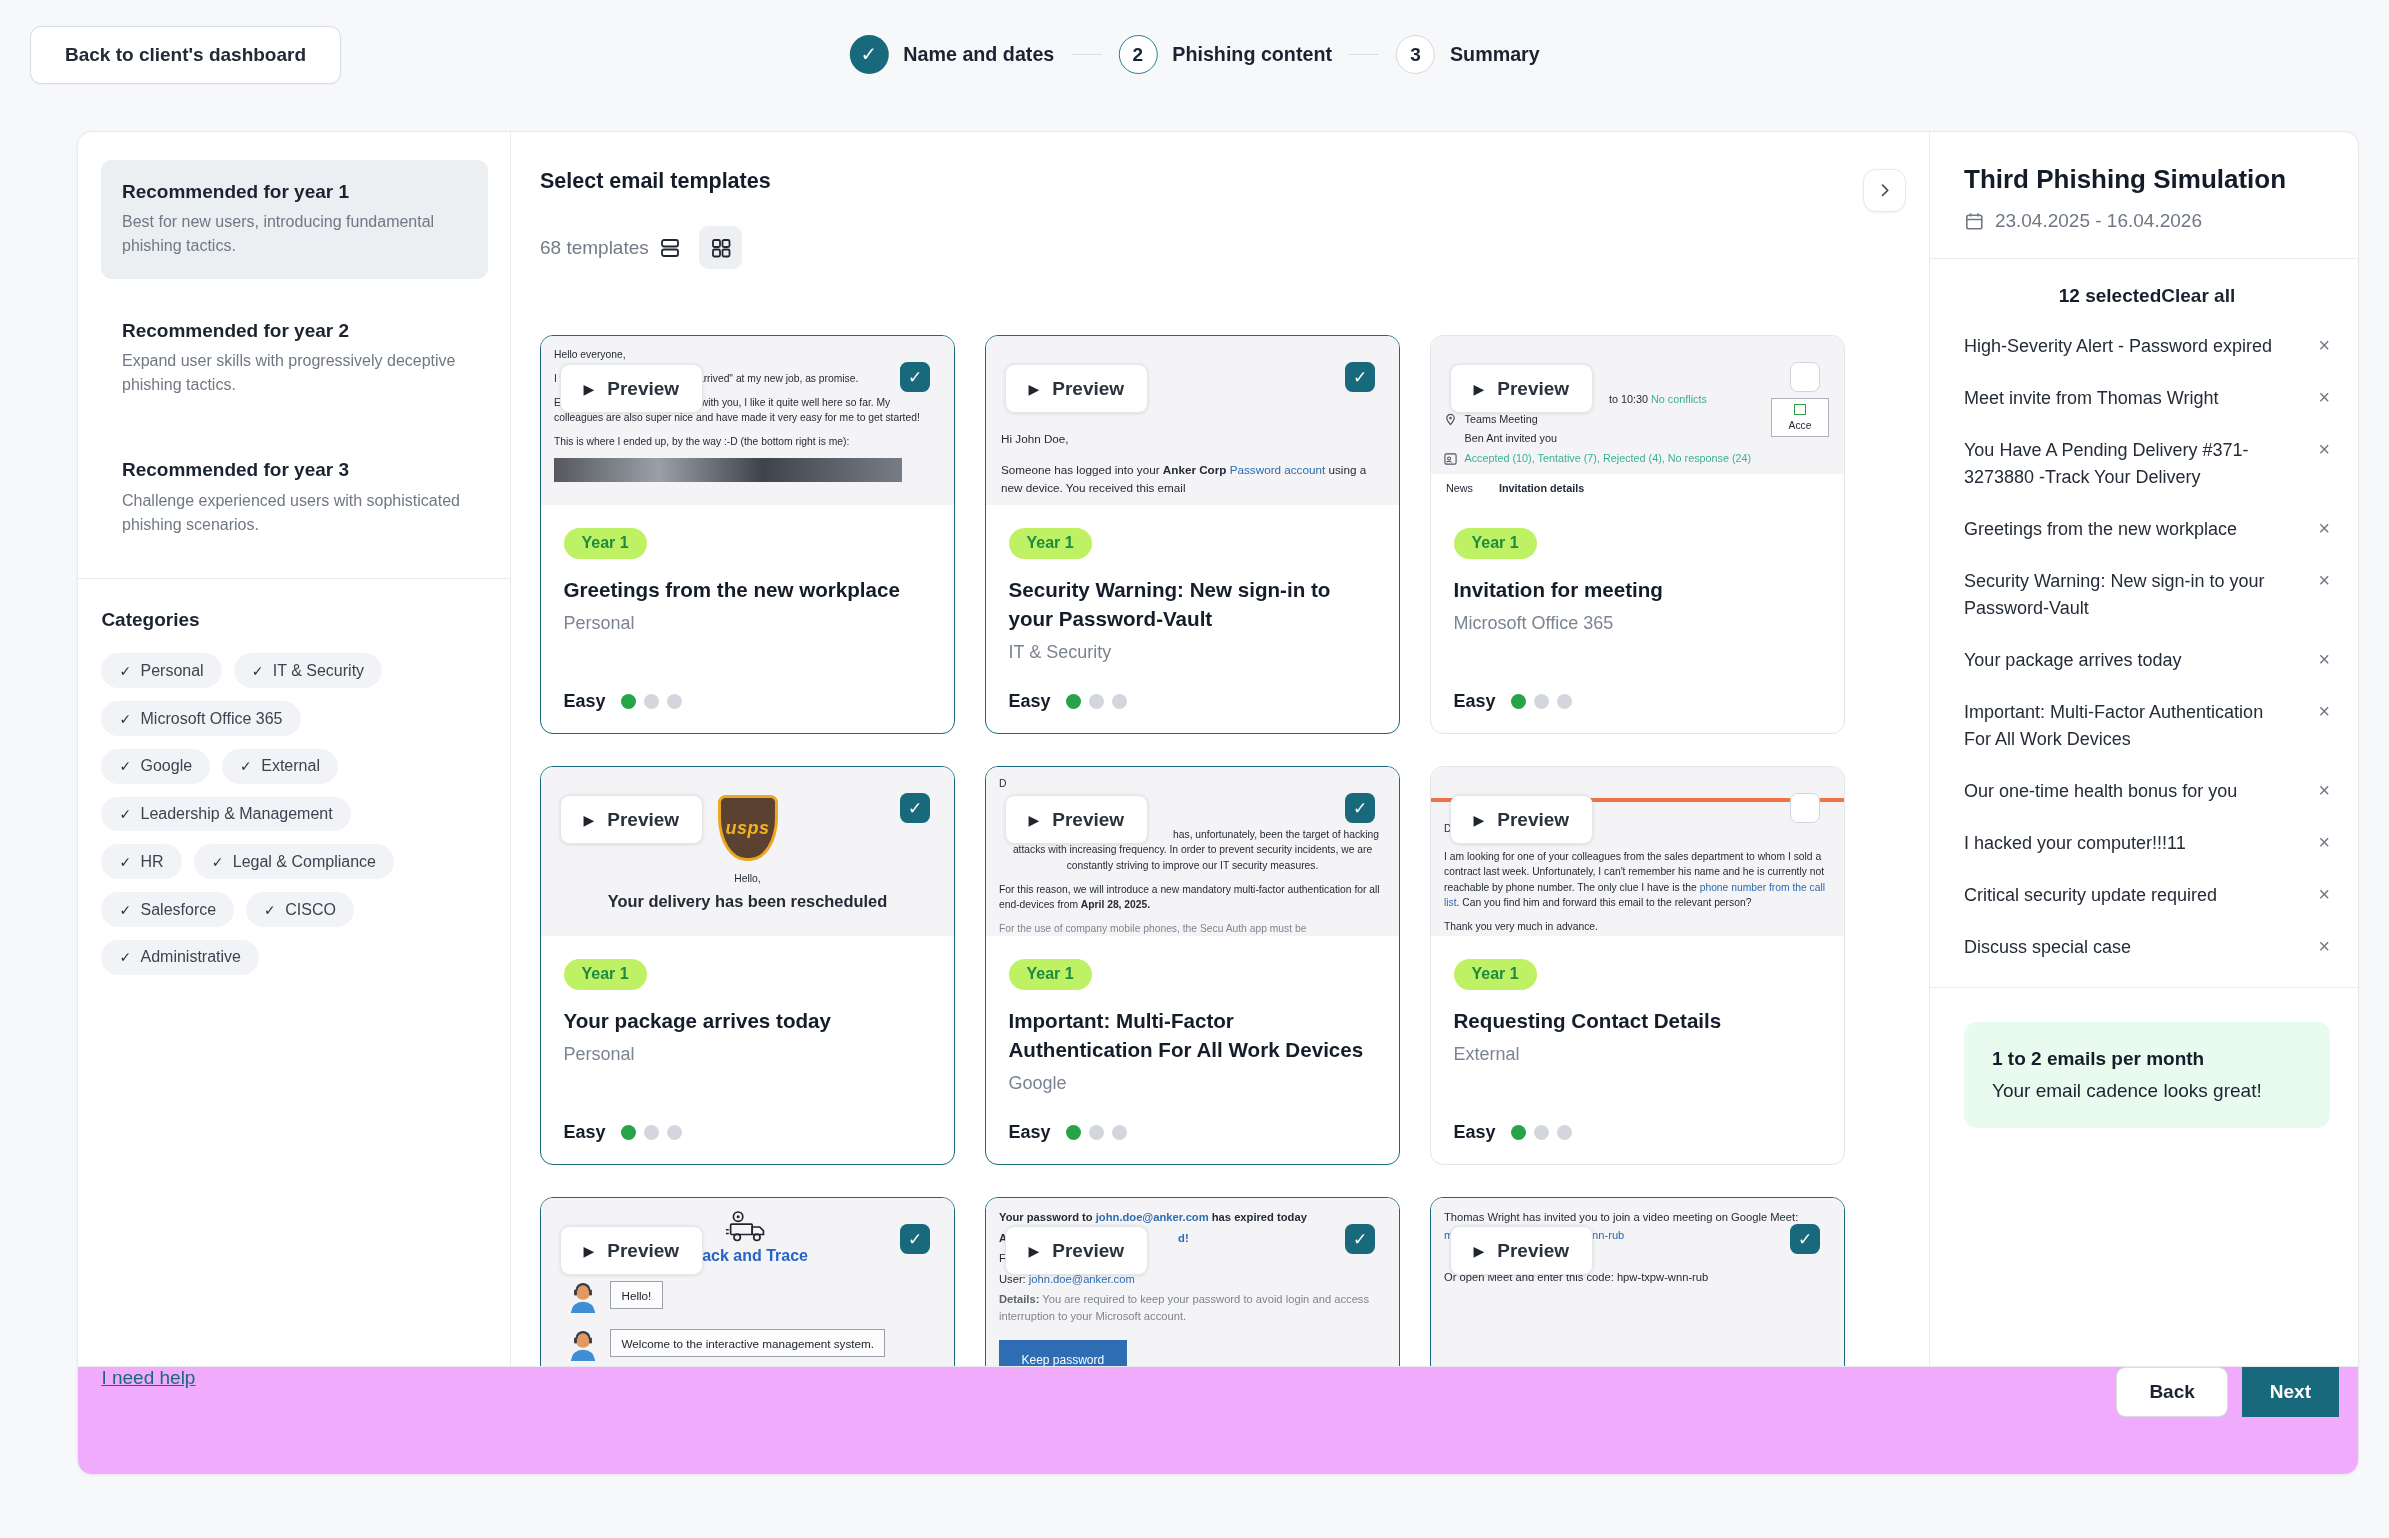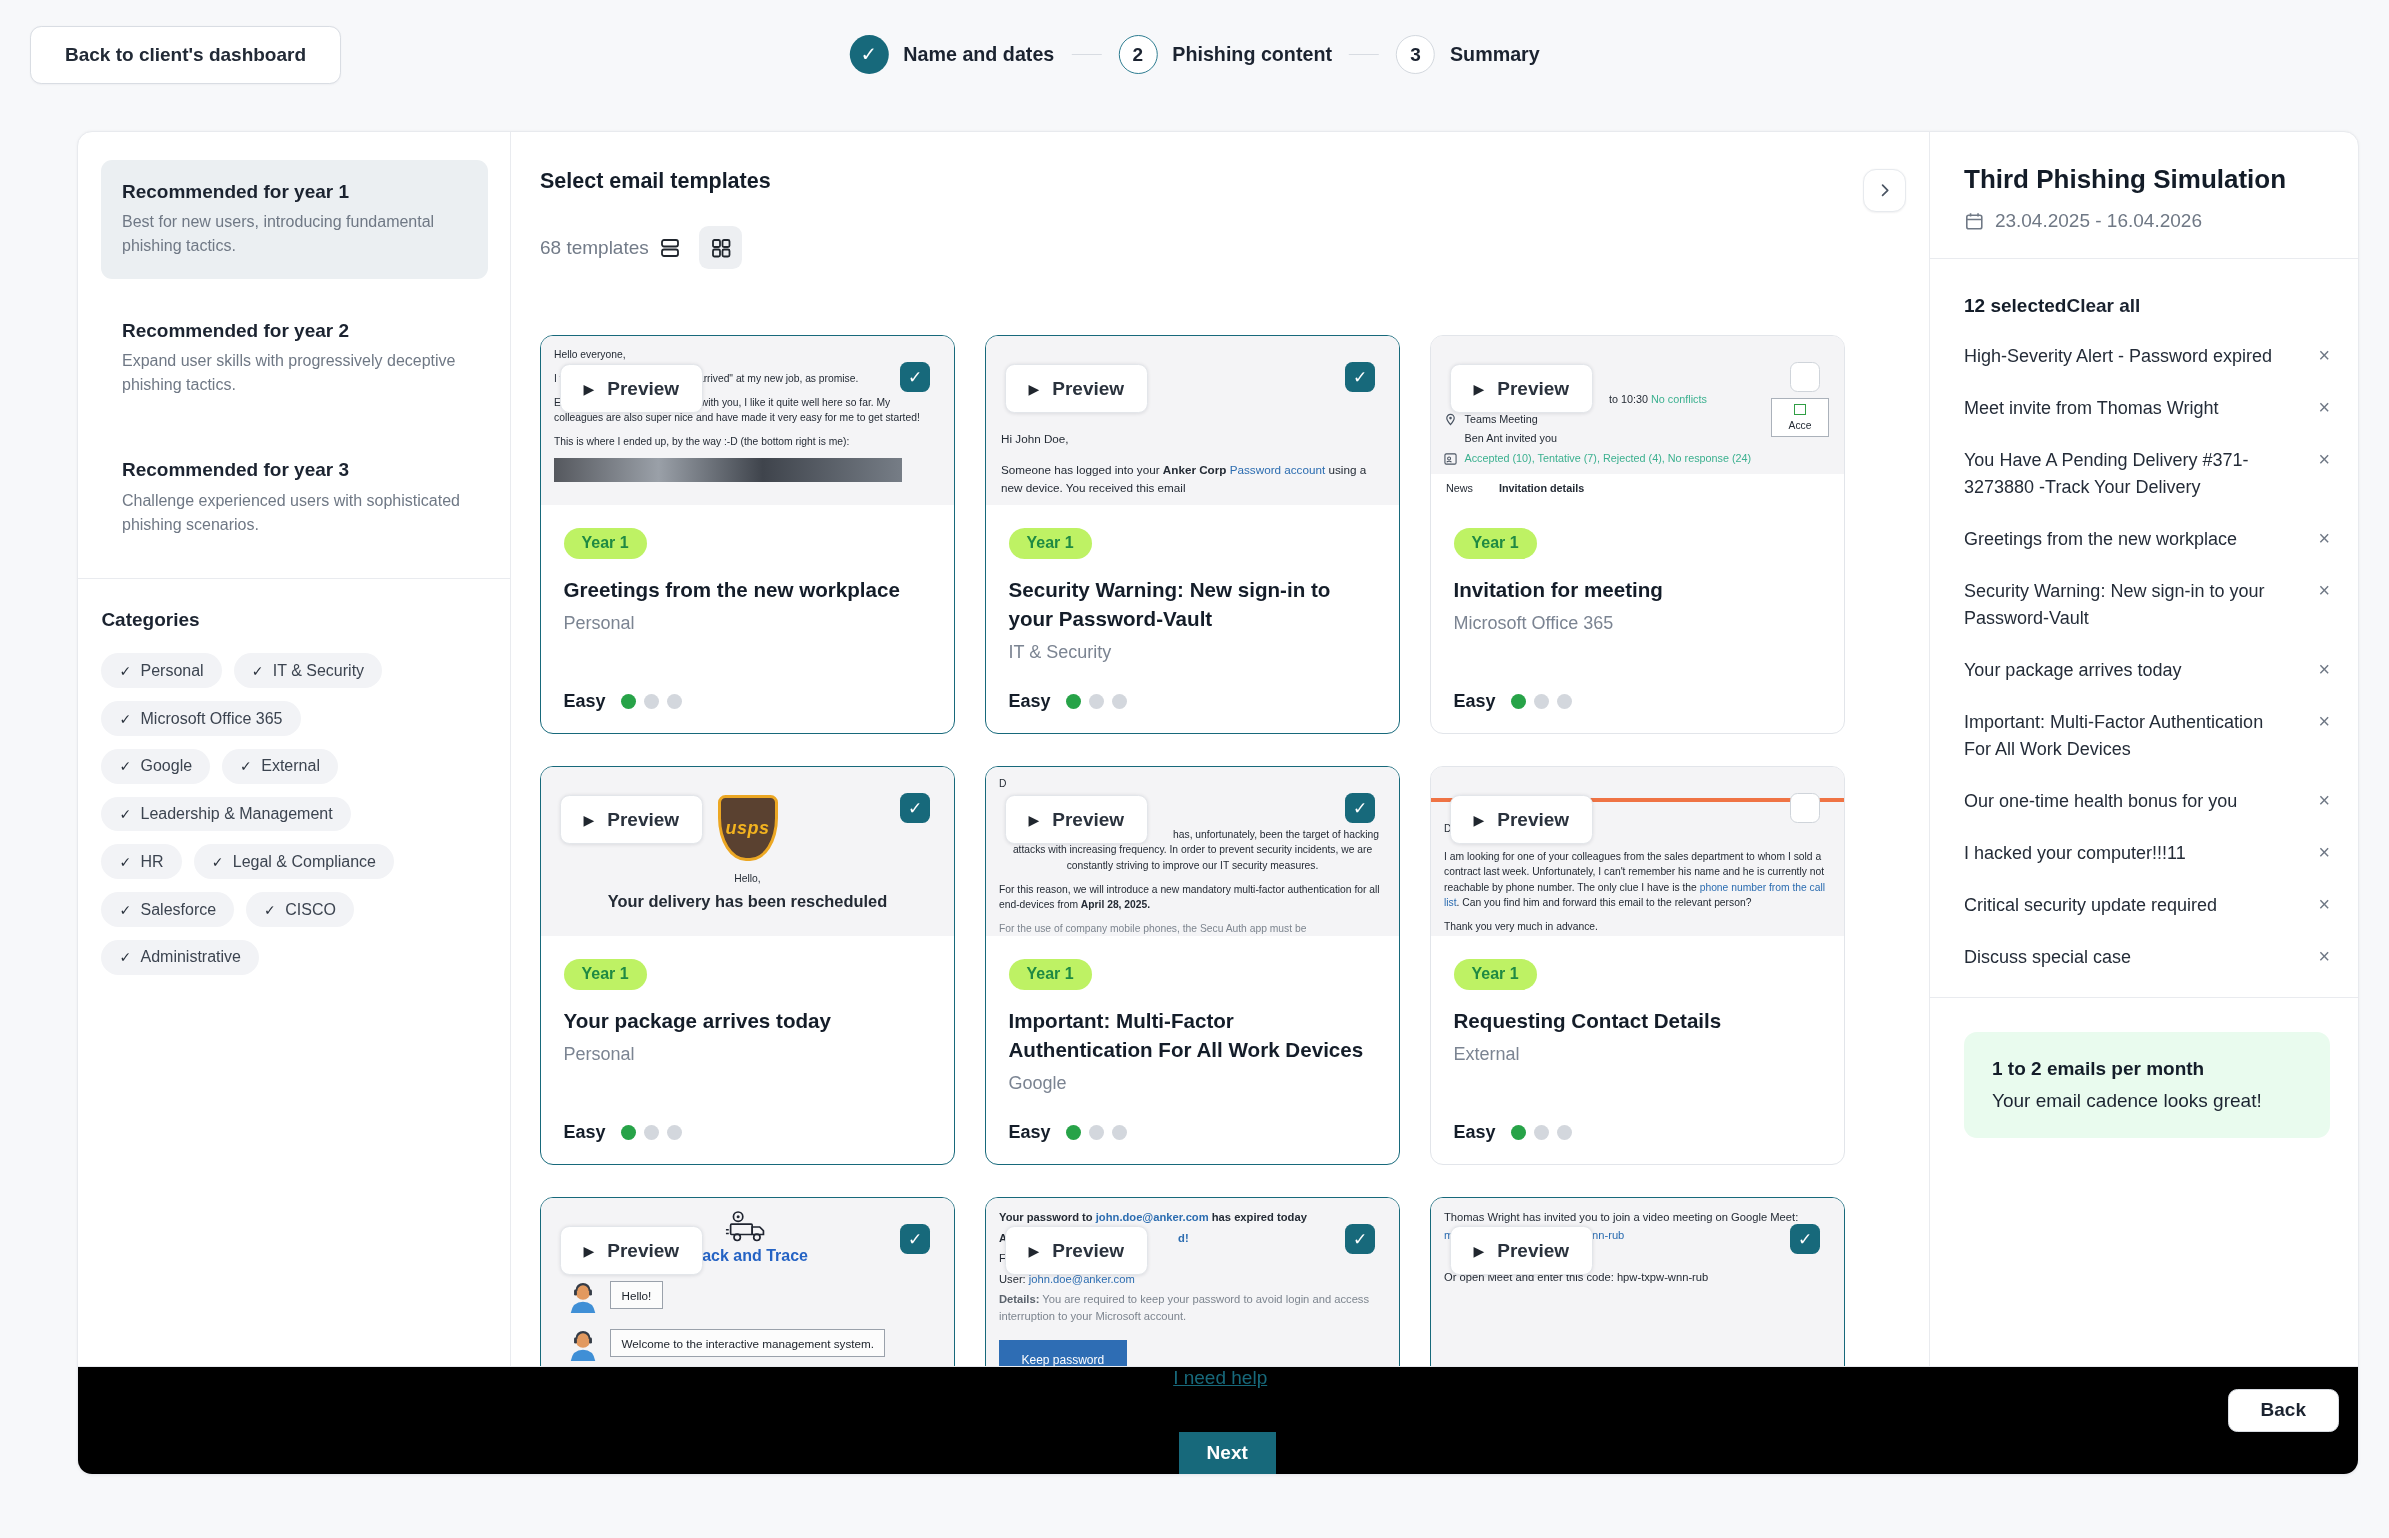--- a/index.html
+++ b/index.html
@@ -152,44 +152,43 @@
   .keep-btn { display: inline-block; margin-top: 11.2px; background: #2e6db4; color: #fff; font-size: 12px; padding: 11.2px 22.5px; }
 
   .pv-meetlink { font-size: 11.2px; line-height: 1.6; }
   .pv-meetlink .row2 { margin-top: 24px; }
 
   
   .panel { position: absolute; right: 0; top: 0; bottom: 108px; width: 429px; border-left: 0.9px solid #e9ebef; padding: 32px 28px 0 34px; overflow: hidden; }
   .panel-title { font-size: 26px; font-weight: 700; color: #131c28; }
   .panel-date { margin-top: 15px; display: flex; align-items: center; gap: 10.3px; font-size: 19px; color: #6f7885; }
   .panel-divider { border-top: 0.9px solid #e9ebef; margin: 26px -28px 0 -34px; }
-  .sel-head { margin-top: 36px; display: flex; justify-content: flex-start; align-items: center; }
+  .sel-head { margin-top: 26px; display: flex; justify-content: center; align-items: center; }
   .sel-count { font-size: 19px; font-weight: 700; color: #141d29; }
   .clear-all { font-size: 19px; font-weight: 600; color: #1b2330; cursor: pointer; }
   .sel-list { margin-top: 26px; }
   .sel-item { display: flex; align-items: flex-start; margin-bottom: 25px; }
   .sel-item-title { font-size: 18px; color: #242c38; line-height: 1.5; width: 309px; }
   .sel-x { margin-left: auto; font-size: 19.7px; color: #6f7885; line-height: 1.3; cursor: pointer; }
   .cadence { margin-top: 34px; background: #e9fbee; border-radius: 13px; padding: 26px 28px; }
   .cadence-title { font-size: 19px; font-weight: 700; color: #141d29; }
   .cadence-text { margin-top: 10.3px; font-size: 19px; color: #1b2330; }
 
   .collapse-btn {
     position: absolute; left: 1785px; top: 37px; width: 43px; height: 43px;
     background: #fff; border: 0.9px solid #e7eaee; border-radius: 13px;
     display: flex; align-items: center; justify-content: center;
     box-shadow: 0 0.9px 1.9px rgba(16,24,40,.06); z-index: 6;
   }
 
   
   .bottombar {
     position: absolute; left: 0; right: 0; bottom: 0; height: 108px;
-    border-top: 0.9px solid #e9ebef; display: flex; align-items: center; padding: 0 19px 0 23.4px;
-    background: #000000;
-    flex-direction: column;
+    border-top: 0.9px solid #e9ebef; display: flex; align-items: flex-start; padding: 0 19px 0 23.4px;
+    background: #f0abfc;
   }
   .help-link { font-size: 19px; color: #17697b; text-decoration: underline; cursor: pointer; }
   .btn-back { margin-left: auto; height: 50px; padding: 0 32px; background: #fff; border: 0.9px solid #d8dce2; border-radius: 9.4px; font-size: 19px; font-weight: 600; color: #1b2330; }
   .btn-next { margin-left: 14px; height: 50px; padding: 0 28px; background: #17697b; border-radius: 0; font-size: 19px; font-weight: 600; color: #fff; }
 
   svg { display: block; }
 </style>
 </head>
 <body>
 

